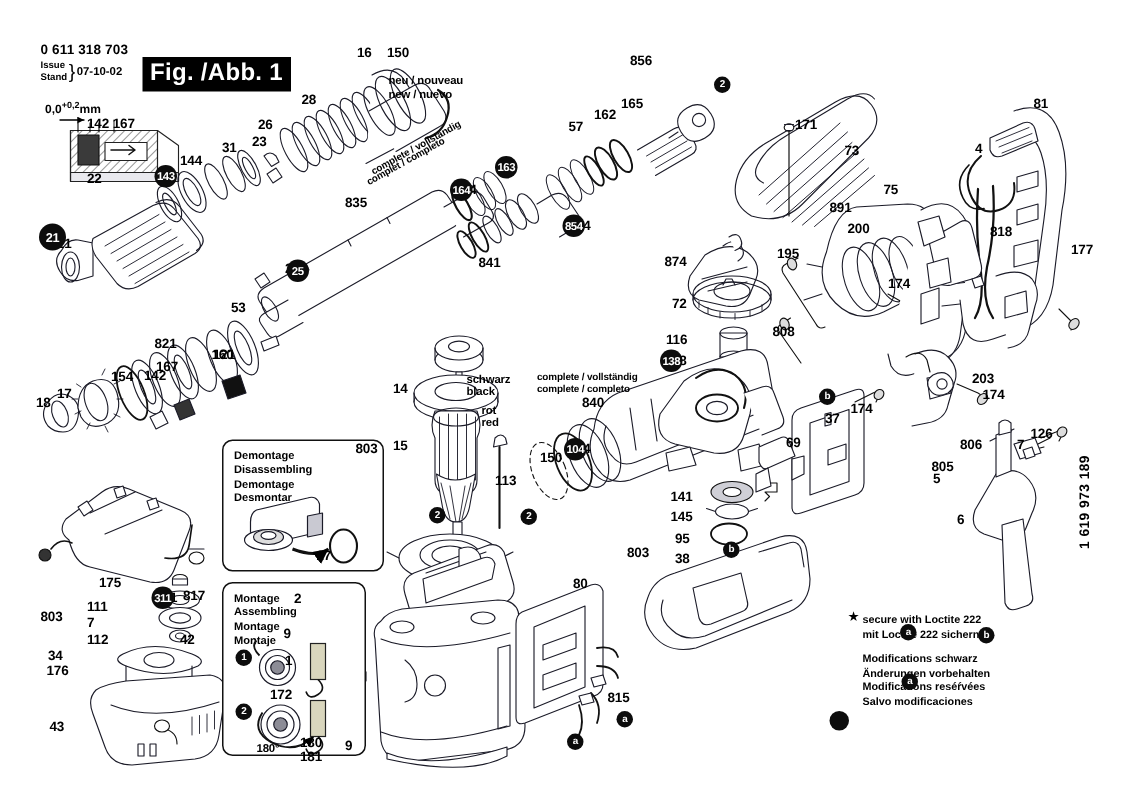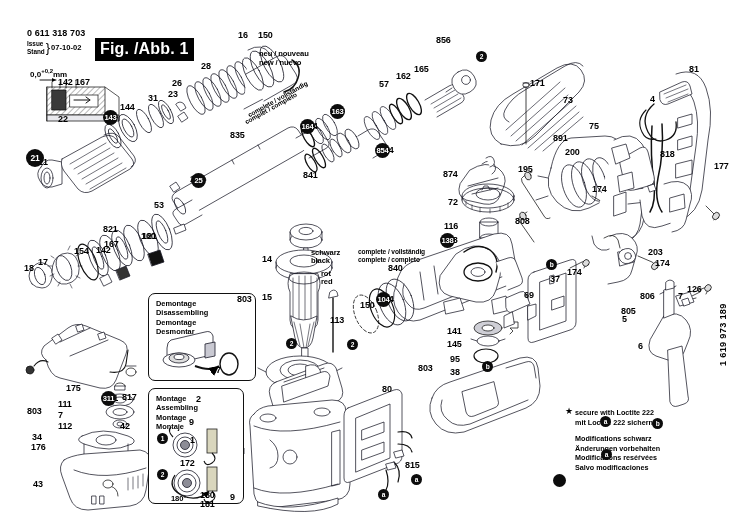--- a/index.html
+++ b/index.html
@@ -605,27 +605,27 @@
       <div class="lbl" style="left: 58px; top: 115px;">22</div>
       <div class="lbl" style="left: 120px; top: 103px;">144</div>
       <div class="lbl" style="left: 148px; top: 94px;">31</div>
       <div class="lbl" style="left: 168px; top: 90px;">23</div>
       <div class="lbl" style="left: 172px; top: 79px;">26</div>
       <div class="lbl" style="left: 201px; top: 62px;">28</div>
       <div class="lbl" style="left: 238px; top: 31px;">16</div>
       <div class="lbl" style="left: 258px; top: 31px;">150</div>
       <div class="lbl" style="left: 230px; top: 131px;">835</div>
       <div class="lbl" style="left: 190px; top: 175px;">25</div>
-      <div class="lbl" style="left: 303px; top: 171px;">841</div>
+      <div class="lbl" style="left: 319px; top: 171px;">841</div>
       <div class="lbl" style="left: 303px; top: 122px;">164</div>
       <div class="lbl" style="left: 330px; top: 107px;">163</div>
       <div class="lbl" style="left: 379px; top: 80px;">57</div>
       <div class="lbl" style="left: 396px; top: 72px;">162</div>
       <div class="lbl" style="left: 414px; top: 65px;">165</div>
-      <div class="lbl" style="left: 436px; top: 36px;">856</div>
+      <div class="lbl" style="left: 420px; top: 36px;">856</div>
       <div class="lbl" style="left: 379px; top: 146px;">854</div>
       <div class="lbl" style="left: 530px; top: 79px;">171</div>
       <div class="lbl" style="left: 563px; top: 96px;">73</div>
       <div class="lbl" style="left: 689px; top: 65px;">81</div>
       <div class="lbl" style="left: 650px; top: 95px;">4</div>
       <div class="lbl" style="left: 660px; top: 150px;">818</div>
       <div class="lbl" style="left: 714px; top: 162px;">177</div>
       <div class="lbl" style="left: 553px; top: 134px;">891</div>
       <div class="lbl" style="left: 565px; top: 148px;">200</div>
       <div class="lbl" style="left: 589px; top: 122px;">75</div>

